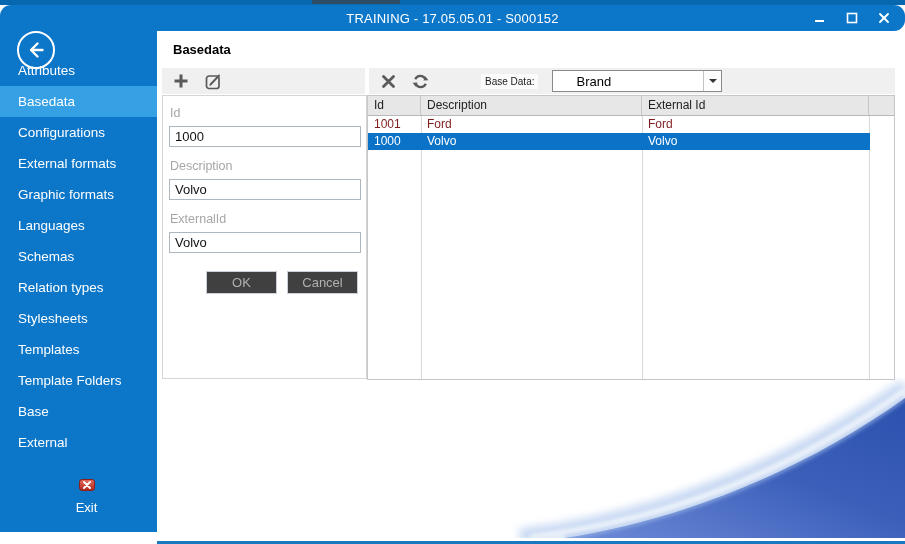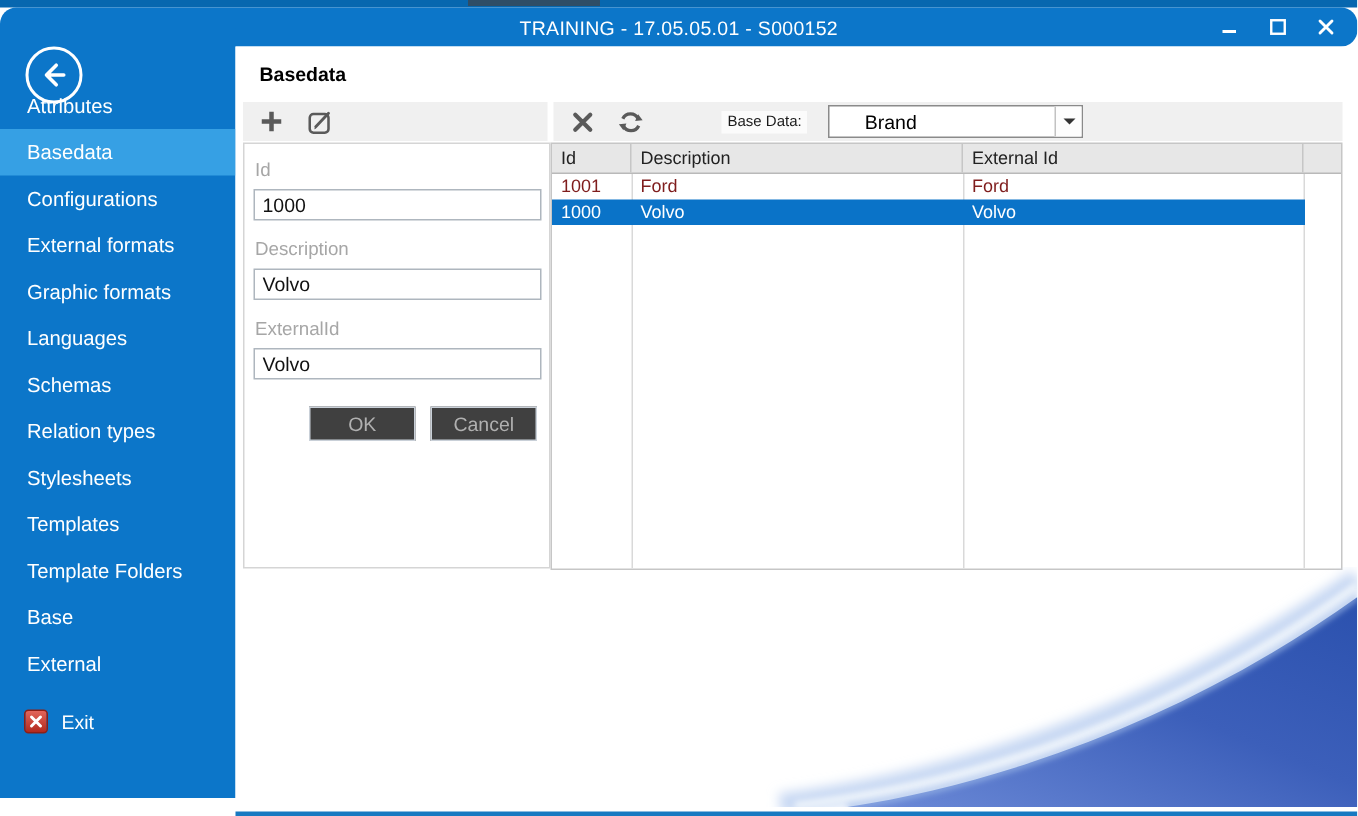--- a/index.html
+++ b/index.html
@@ -19,22 +19,22 @@
   .win-controls { position:absolute; right:8px; top:0; height:26px; display:flex; align-items:center; gap:6px; }
   .win-btn { width:26px; height:22px; display:flex; align-items:center; justify-content:center; cursor:pointer; }
 
   
   .sidebar { position:absolute; left:0; top:19px; width:157px; height:513px; background:#0c76c9; color:#fff; }
   .back-btn { position:absolute; left:17px; top:12px; width:38px; height:38px; border:2px solid #fff;
               border-radius:50%; display:flex; align-items:center; justify-content:center; cursor:pointer; }
   .nav { position:absolute; top:36px; left:0; width:157px; }
   .nav-item { height:31px; line-height:31px; padding-left:18px; font-size:13.5px; cursor:pointer; white-space:nowrap; }
   .nav-item.selected { background:#36a0e4; }
-  .exit-item { display:flex; align-items:center; gap:9px; padding-left:16px; margin-top:11px;
-               height:24px; cursor:pointer; }
+  .exit-item { display:flex; align-items:center; gap:9px; padding-left:16px; margin-top:21px;
+               height:24px; cursor:pointer;flex-direction:column; }
   .exit-icon { width:16px; height:16px; border-radius:3px; background:linear-gradient(#e2655a,#b22a1e);
                border:1px solid #8d1f16; display:flex; align-items:center; justify-content:center; }
 
   
   .content { position:absolute; left:157px; top:31px; width:748px; height:513px; background:#fff;
              border-bottom:3px solid #1879c1; }
   .page-title { position:absolute; left:16px; top:11px; font-weight:bold; font-size:13px; color:#000; }
 
   
   .toolbar { position:absolute; left:5px; top:37px; width:733px; height:26px; display:flex; }

